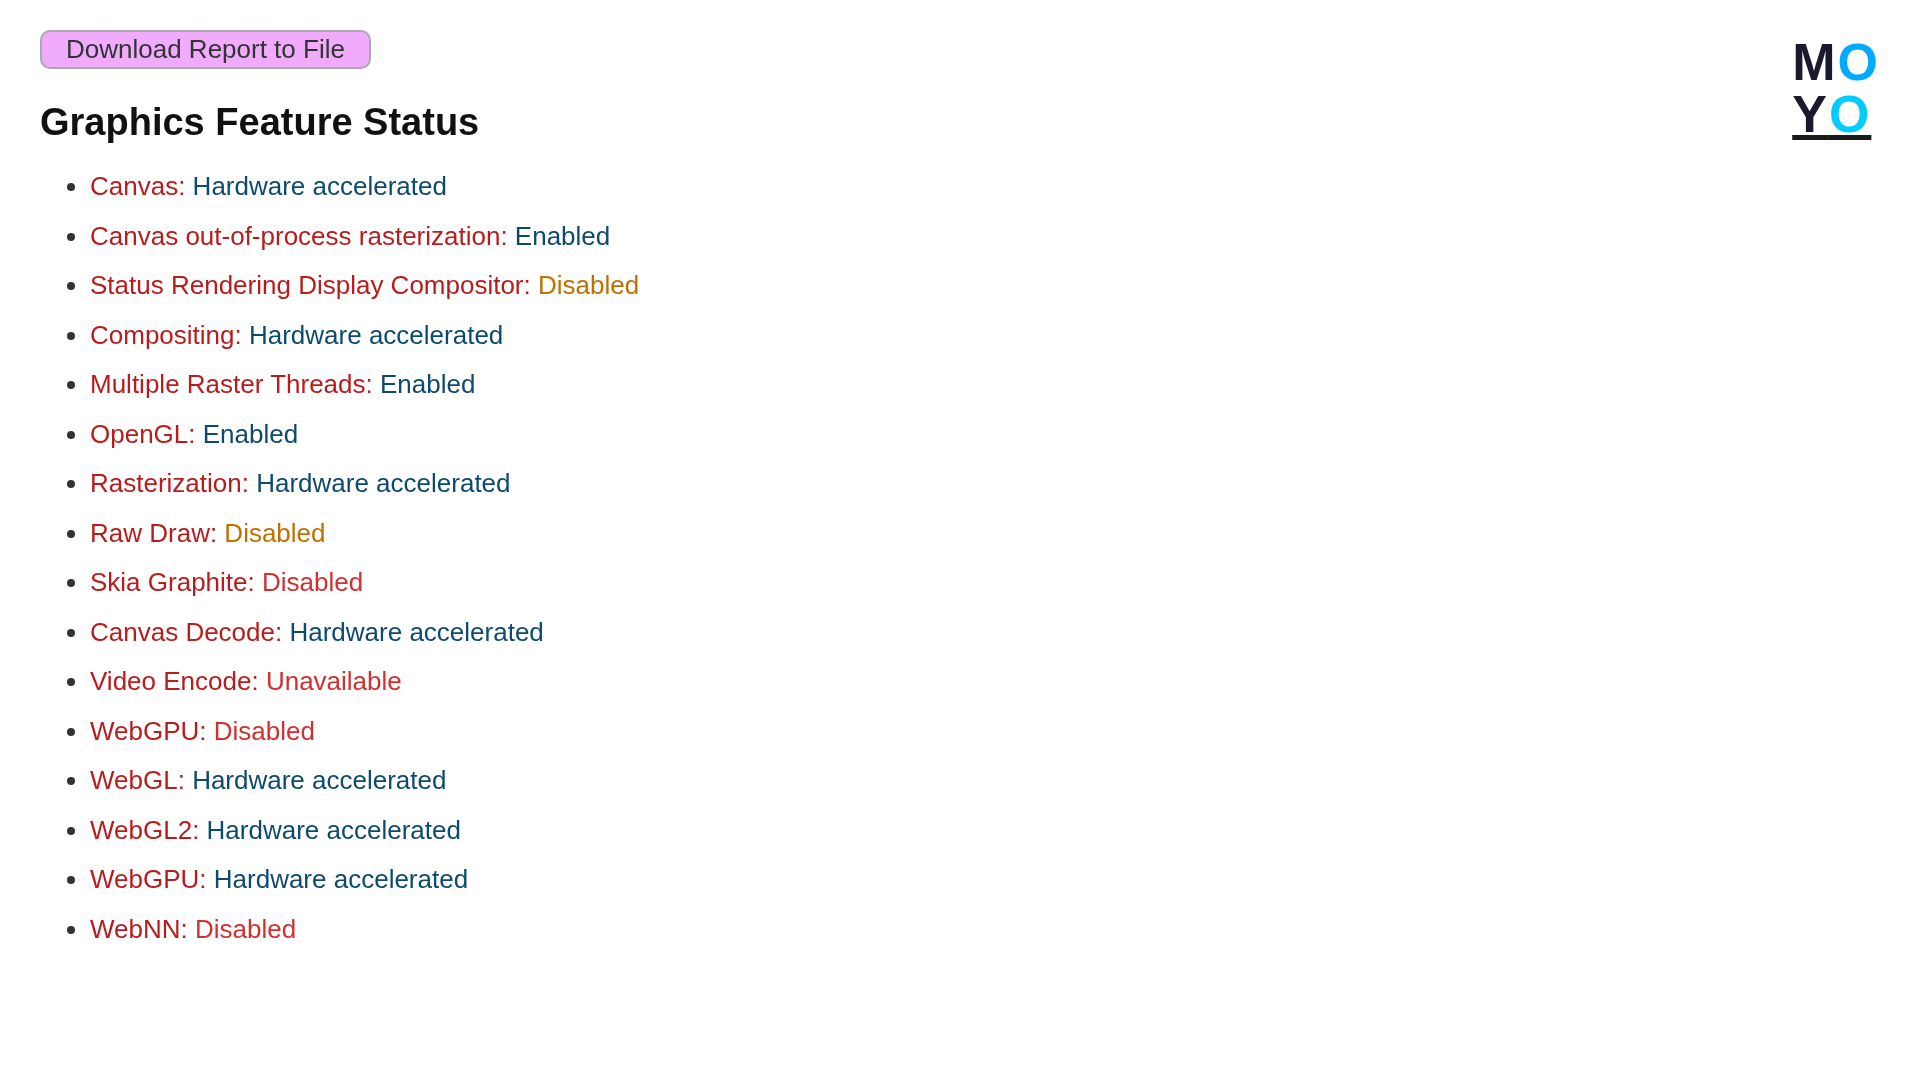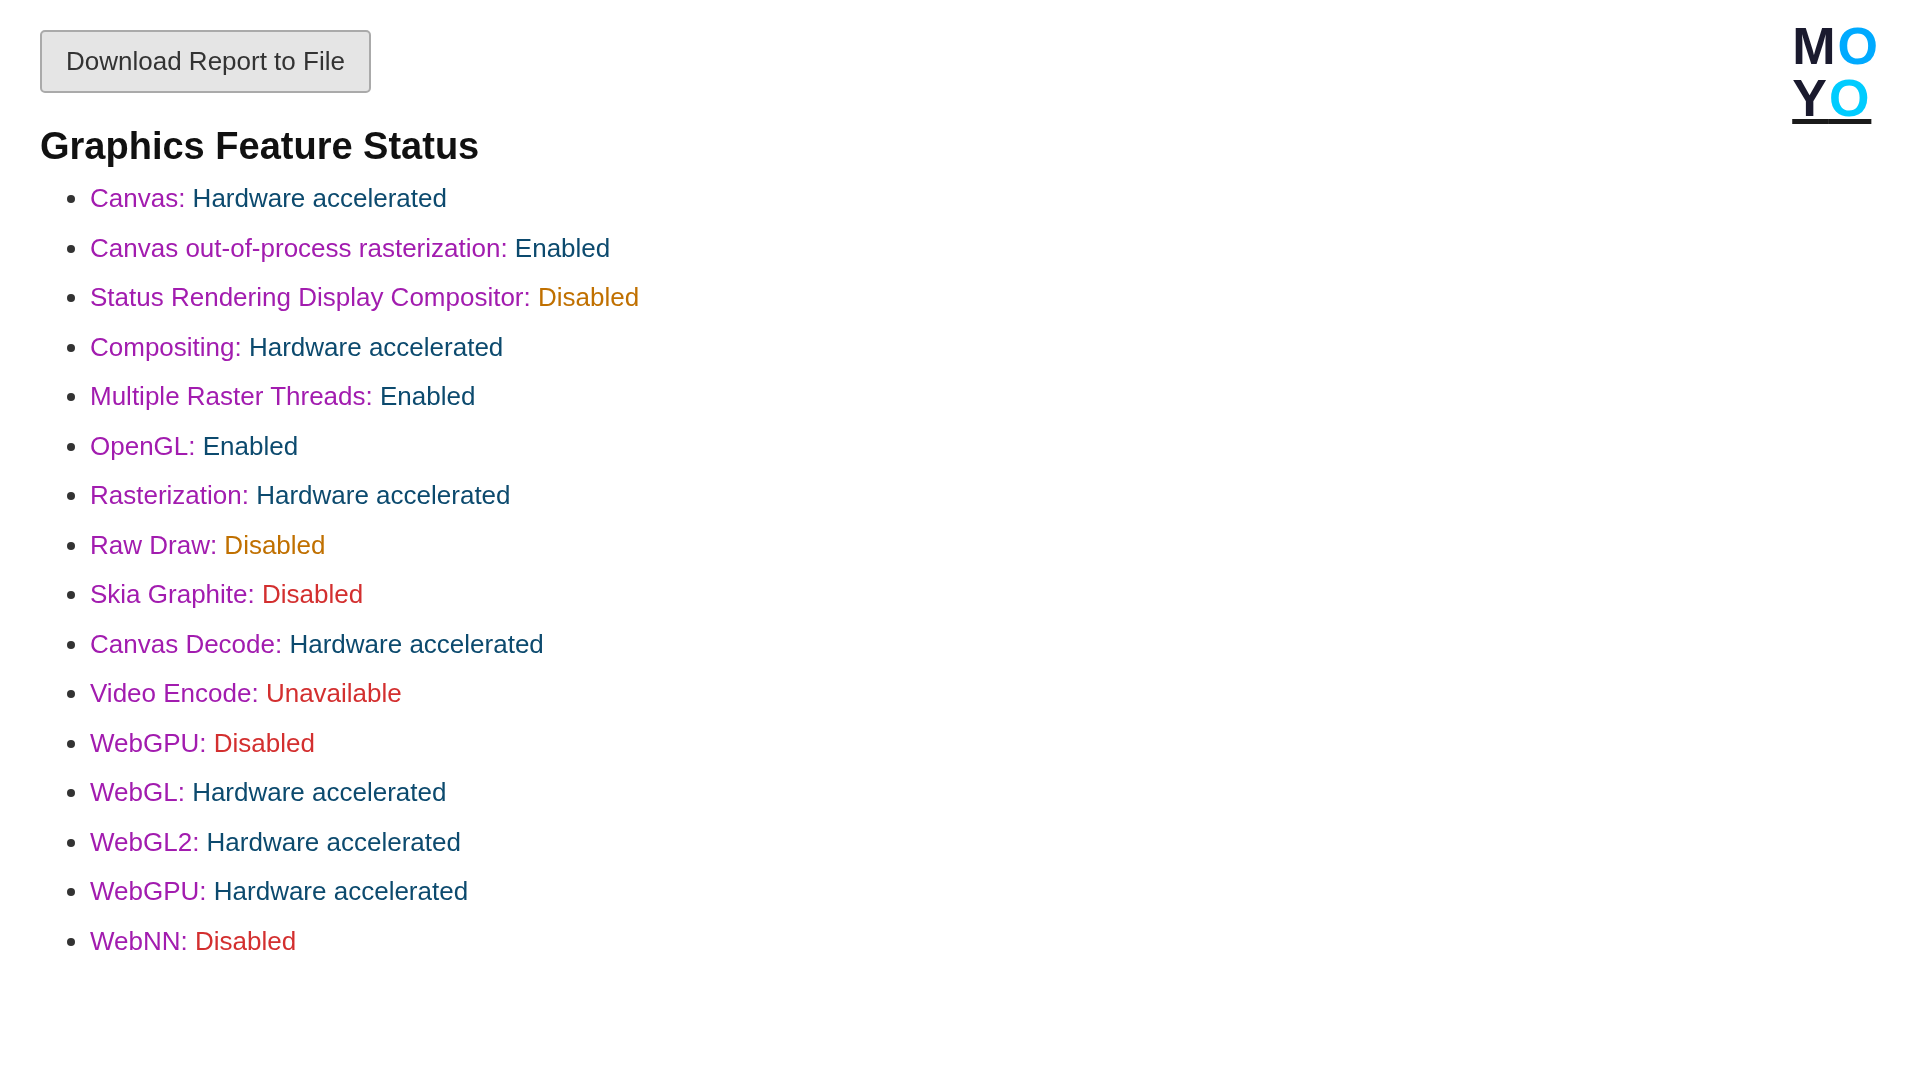--- a/index.html
+++ b/index.html
@@ -17,69 +17,69 @@
       min-height: 1080px;
       position: relative;
     }
 
     .page-container {
       padding: 30px 40px;
     }
 
     .download-button {
       display: inline-block;
-      padding: 14px 24px;
+      padding: 2px 24px;
       border: 2px solid #aaa;
-      background: #e5e5e5;
+      background: #f0abfc;
       font-size: 26px;
       color: #333;
       cursor: pointer;
-      border-radius: 5px;
+      border-radius: 10px;
       margin-bottom: 32px;
     }
 
     .section-title {
       font-size: 38px;
       font-weight: bold;
       color: #111;
-      margin-bottom: 8px;
+      margin-bottom: 20px;
     }
 
     .feature-list {
       list-style: disc;
       padding-left: 50px;
       line-height: 1.75;
     }
 
     .feature-list li {
       font-size: 26px;
       color: #333;
       margin-bottom: 4px;
     }
 
     .feature-name {
-      color: #a21caf;
+      color: #b91c1c;
       text-align: center;
     }
 
     .status-green {
       color: #0c4a6e;
     }
 
     .status-orange {
       color: #c07000;
     }
 
     .status-red {
       color: #d32f2f;
     }
 
     .logo {
       position: absolute;
-      top: 20px;
+      top: 36px;
       right: 40px;
       font-size: 52px;
       font-weight: 900;
       line-height: 1;
       letter-spacing: 2px;
     }
 
     .logo-mo {
       color: #1a1a2e;
     }

